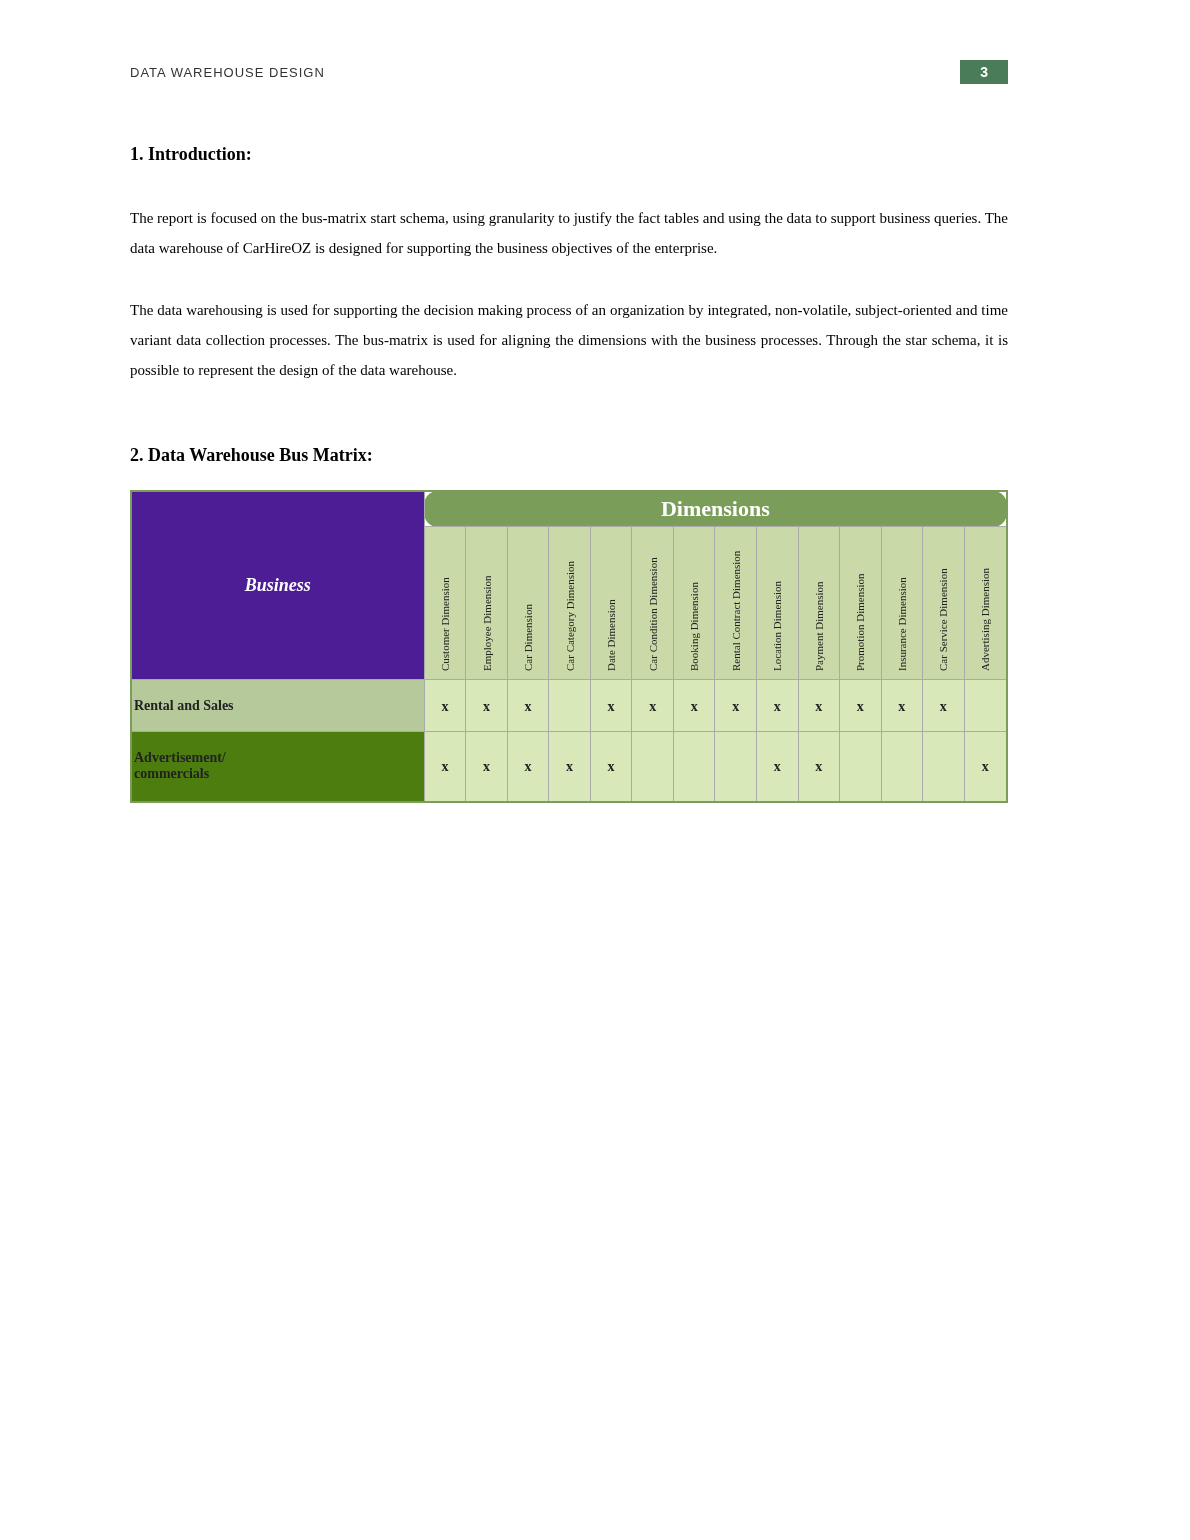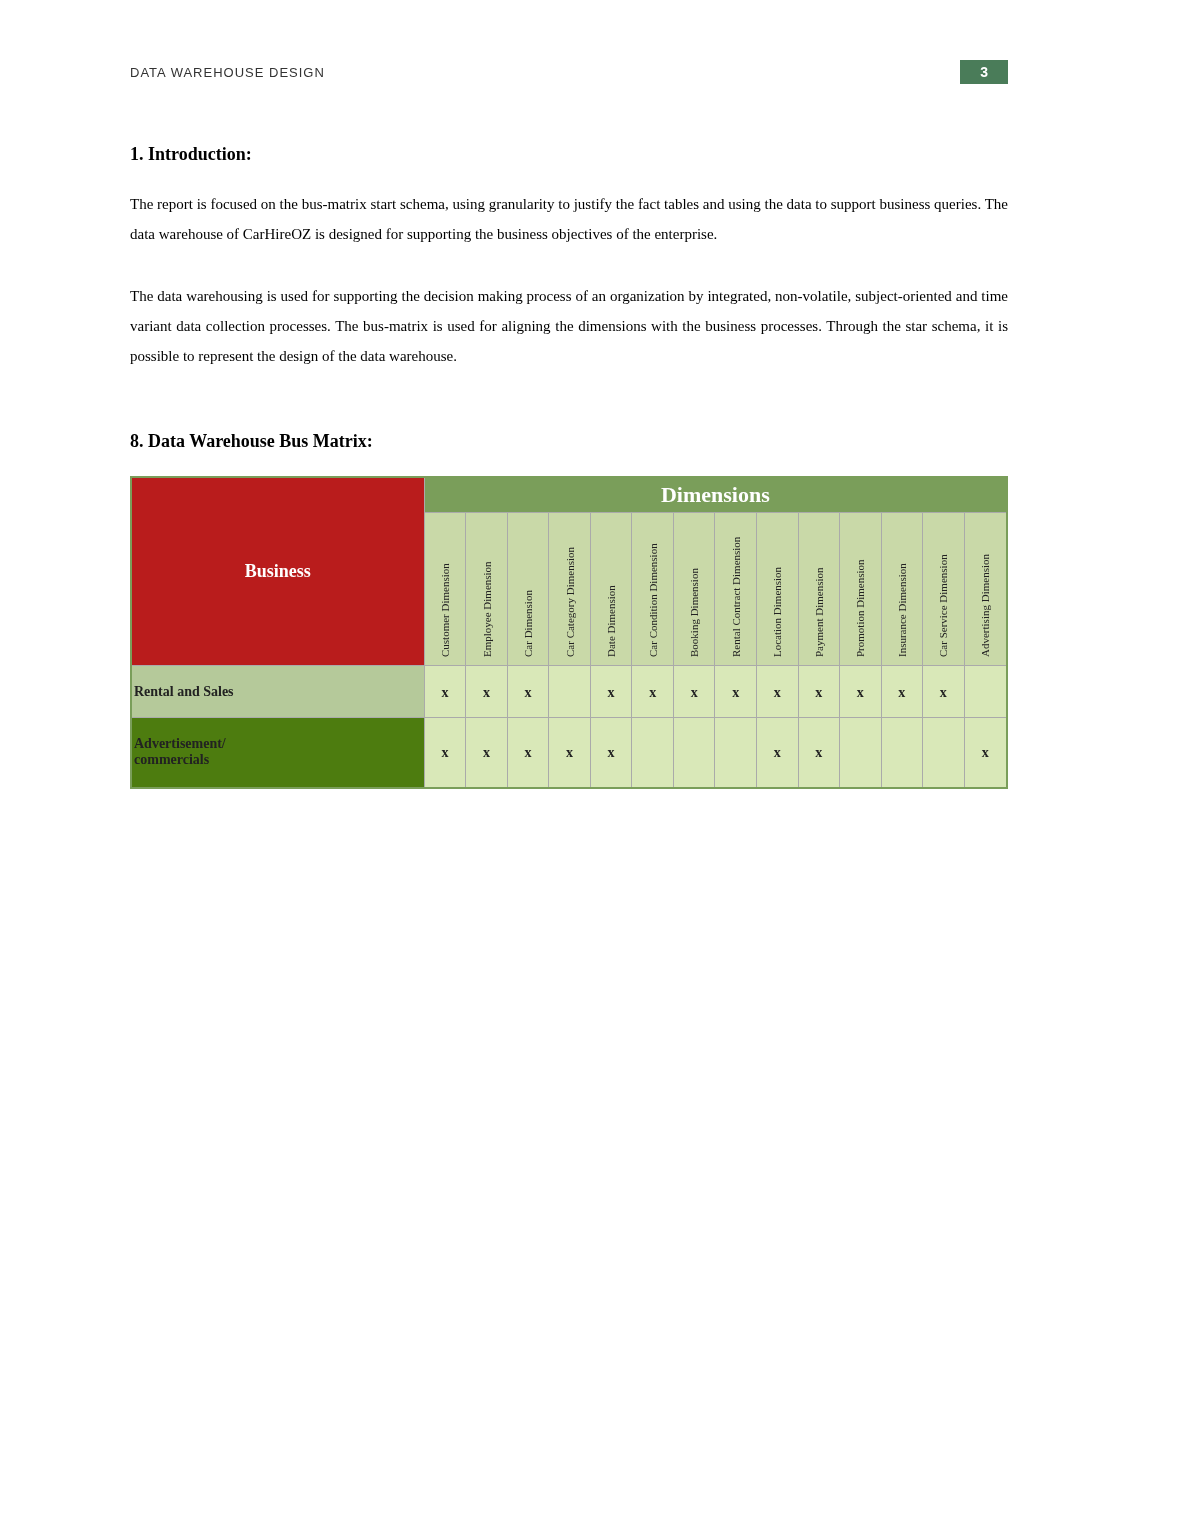--- a/index.html
+++ b/index.html
@@ -44,21 +44,21 @@
       color: white;
       font-size: 14px;
       font-weight: bold;
       padding: 4px 20px;
       font-family: Arial, sans-serif;
     }
 
     .section-heading {
       font-size: 18px;
       font-weight: bold;
-      margin-bottom: 24px;
+      margin-bottom: 38px;
       font-family: "Times New Roman", Times, serif;
     }
 
     .paragraph {
       font-size: 15px;
       line-height: 2;
       text-align: justify;
       margin-bottom: 0;
       font-family: "Times New Roman", Times, serif;
     }
@@ -143,49 +143,51 @@
       font-size: 14px;
       color: #222;
     }
 
     .dimensions-header-cell {
       background-color: #7a9e5a;
       color: white;
       font-weight: bold;
       font-size: 22px;
       text-align: center;
+      border-radius: 14px;
     }
 
     .business-header-cell {
-      background-color: #b91c1c;
+      background-color: #4c1d95;
       color: white;
       font-weight: bold;
       font-size: 18px;
       text-align: center;
       padding: 12px 8px;
+      font-style: italic;
     }
   </style>
 </head>
 <body>
 
 <div class="page">
 
   <div class="header">
     <span class="header-title">DATA WAREHOUSE DESIGN</span>
     <span class="header-page">3</span>
   </div>
 
   <div class="intro-section">
     <div class="section-heading">1. Introduction:</div>
     <p class="paragraph">The report is focused on the bus-matrix start schema, using granularity to justify the fact tables and using the data to support business queries. The data warehouse of CarHireOZ is designed for supporting the business objectives of the enterprise.</p>
     <p class="paragraph">The data warehousing is used for supporting the decision making process of an organization by integrated, non-volatile, subject-oriented and time variant data collection processes. The bus-matrix is used for aligning the dimensions with the business processes. Through the star schema, it is possible to represent the design of the data warehouse.</p>
   </div>
 
   <div class="bus-matrix-section">
-    <div class="bus-matrix-heading">8. Data Warehouse Bus Matrix:</div>
+    <div class="bus-matrix-heading">2. Data Warehouse Bus Matrix:</div>
 
     <table class="matrix-table">
       <tbody>
 
         <tr>
           <td class="business-header-cell" rowspan="2">
             <div>Business</div>
           </td>
           <td class="dimensions-header-cell" colspan="14">
             <span>Dimensions</span>

